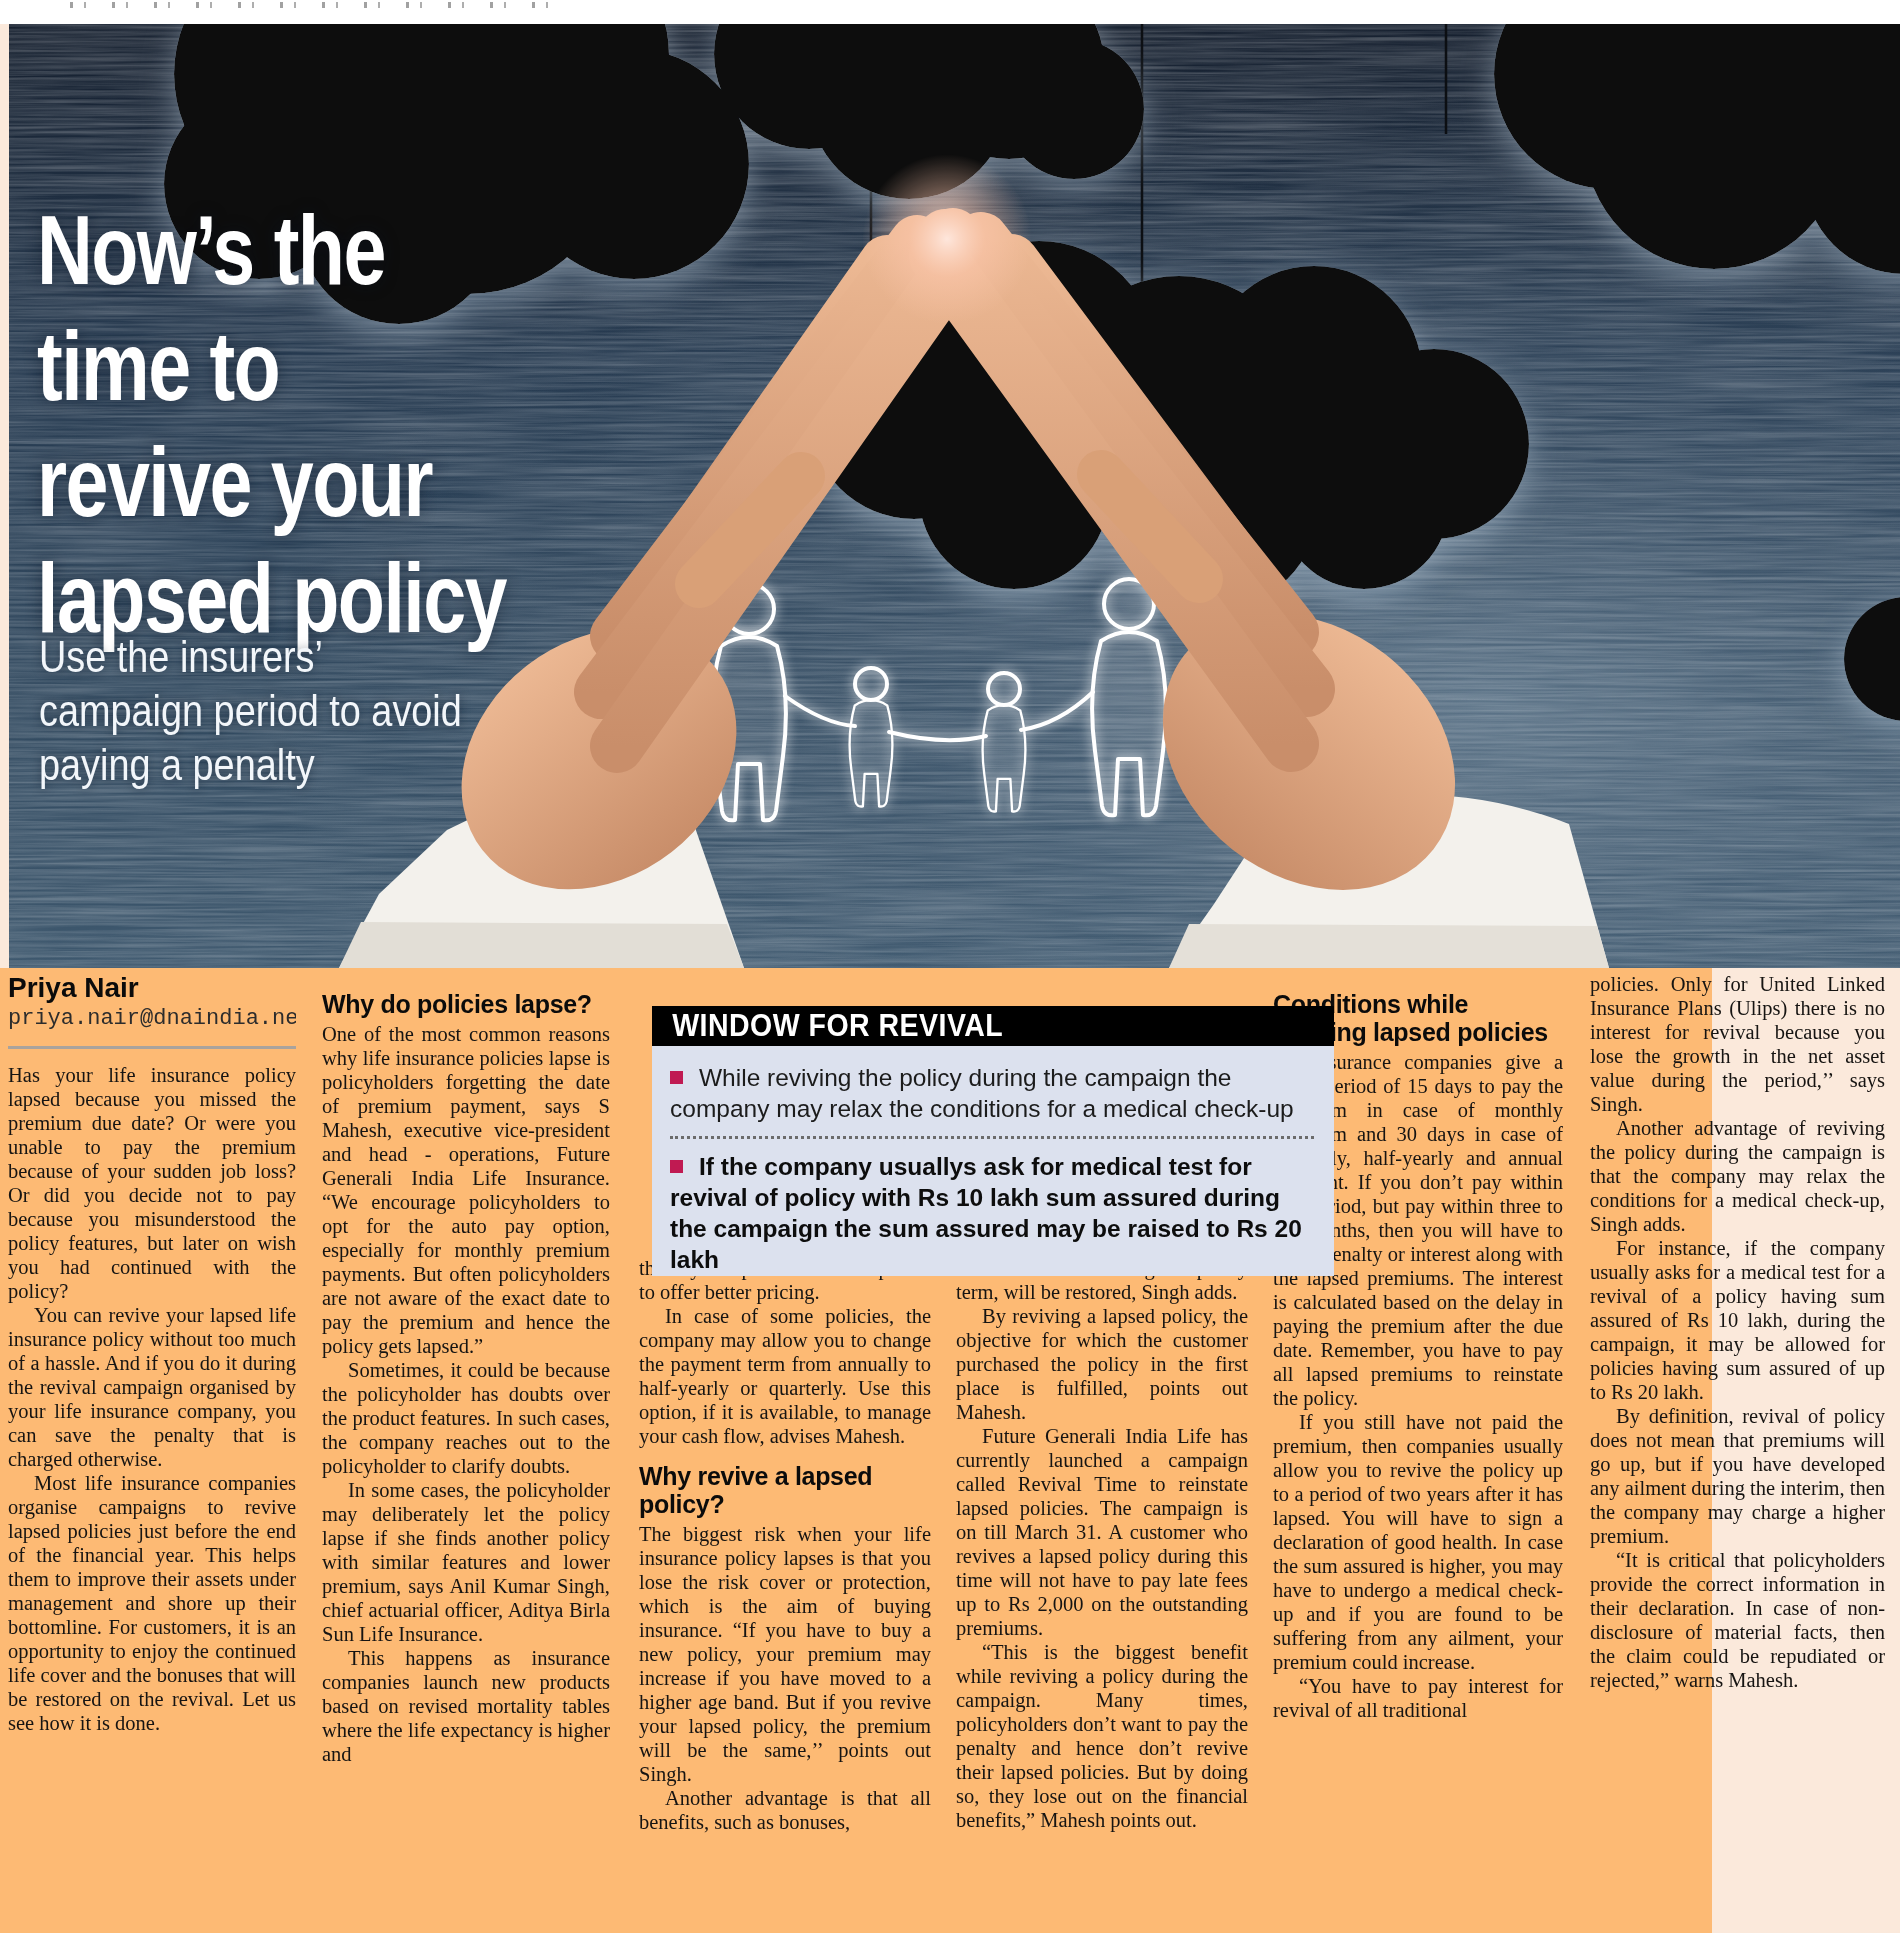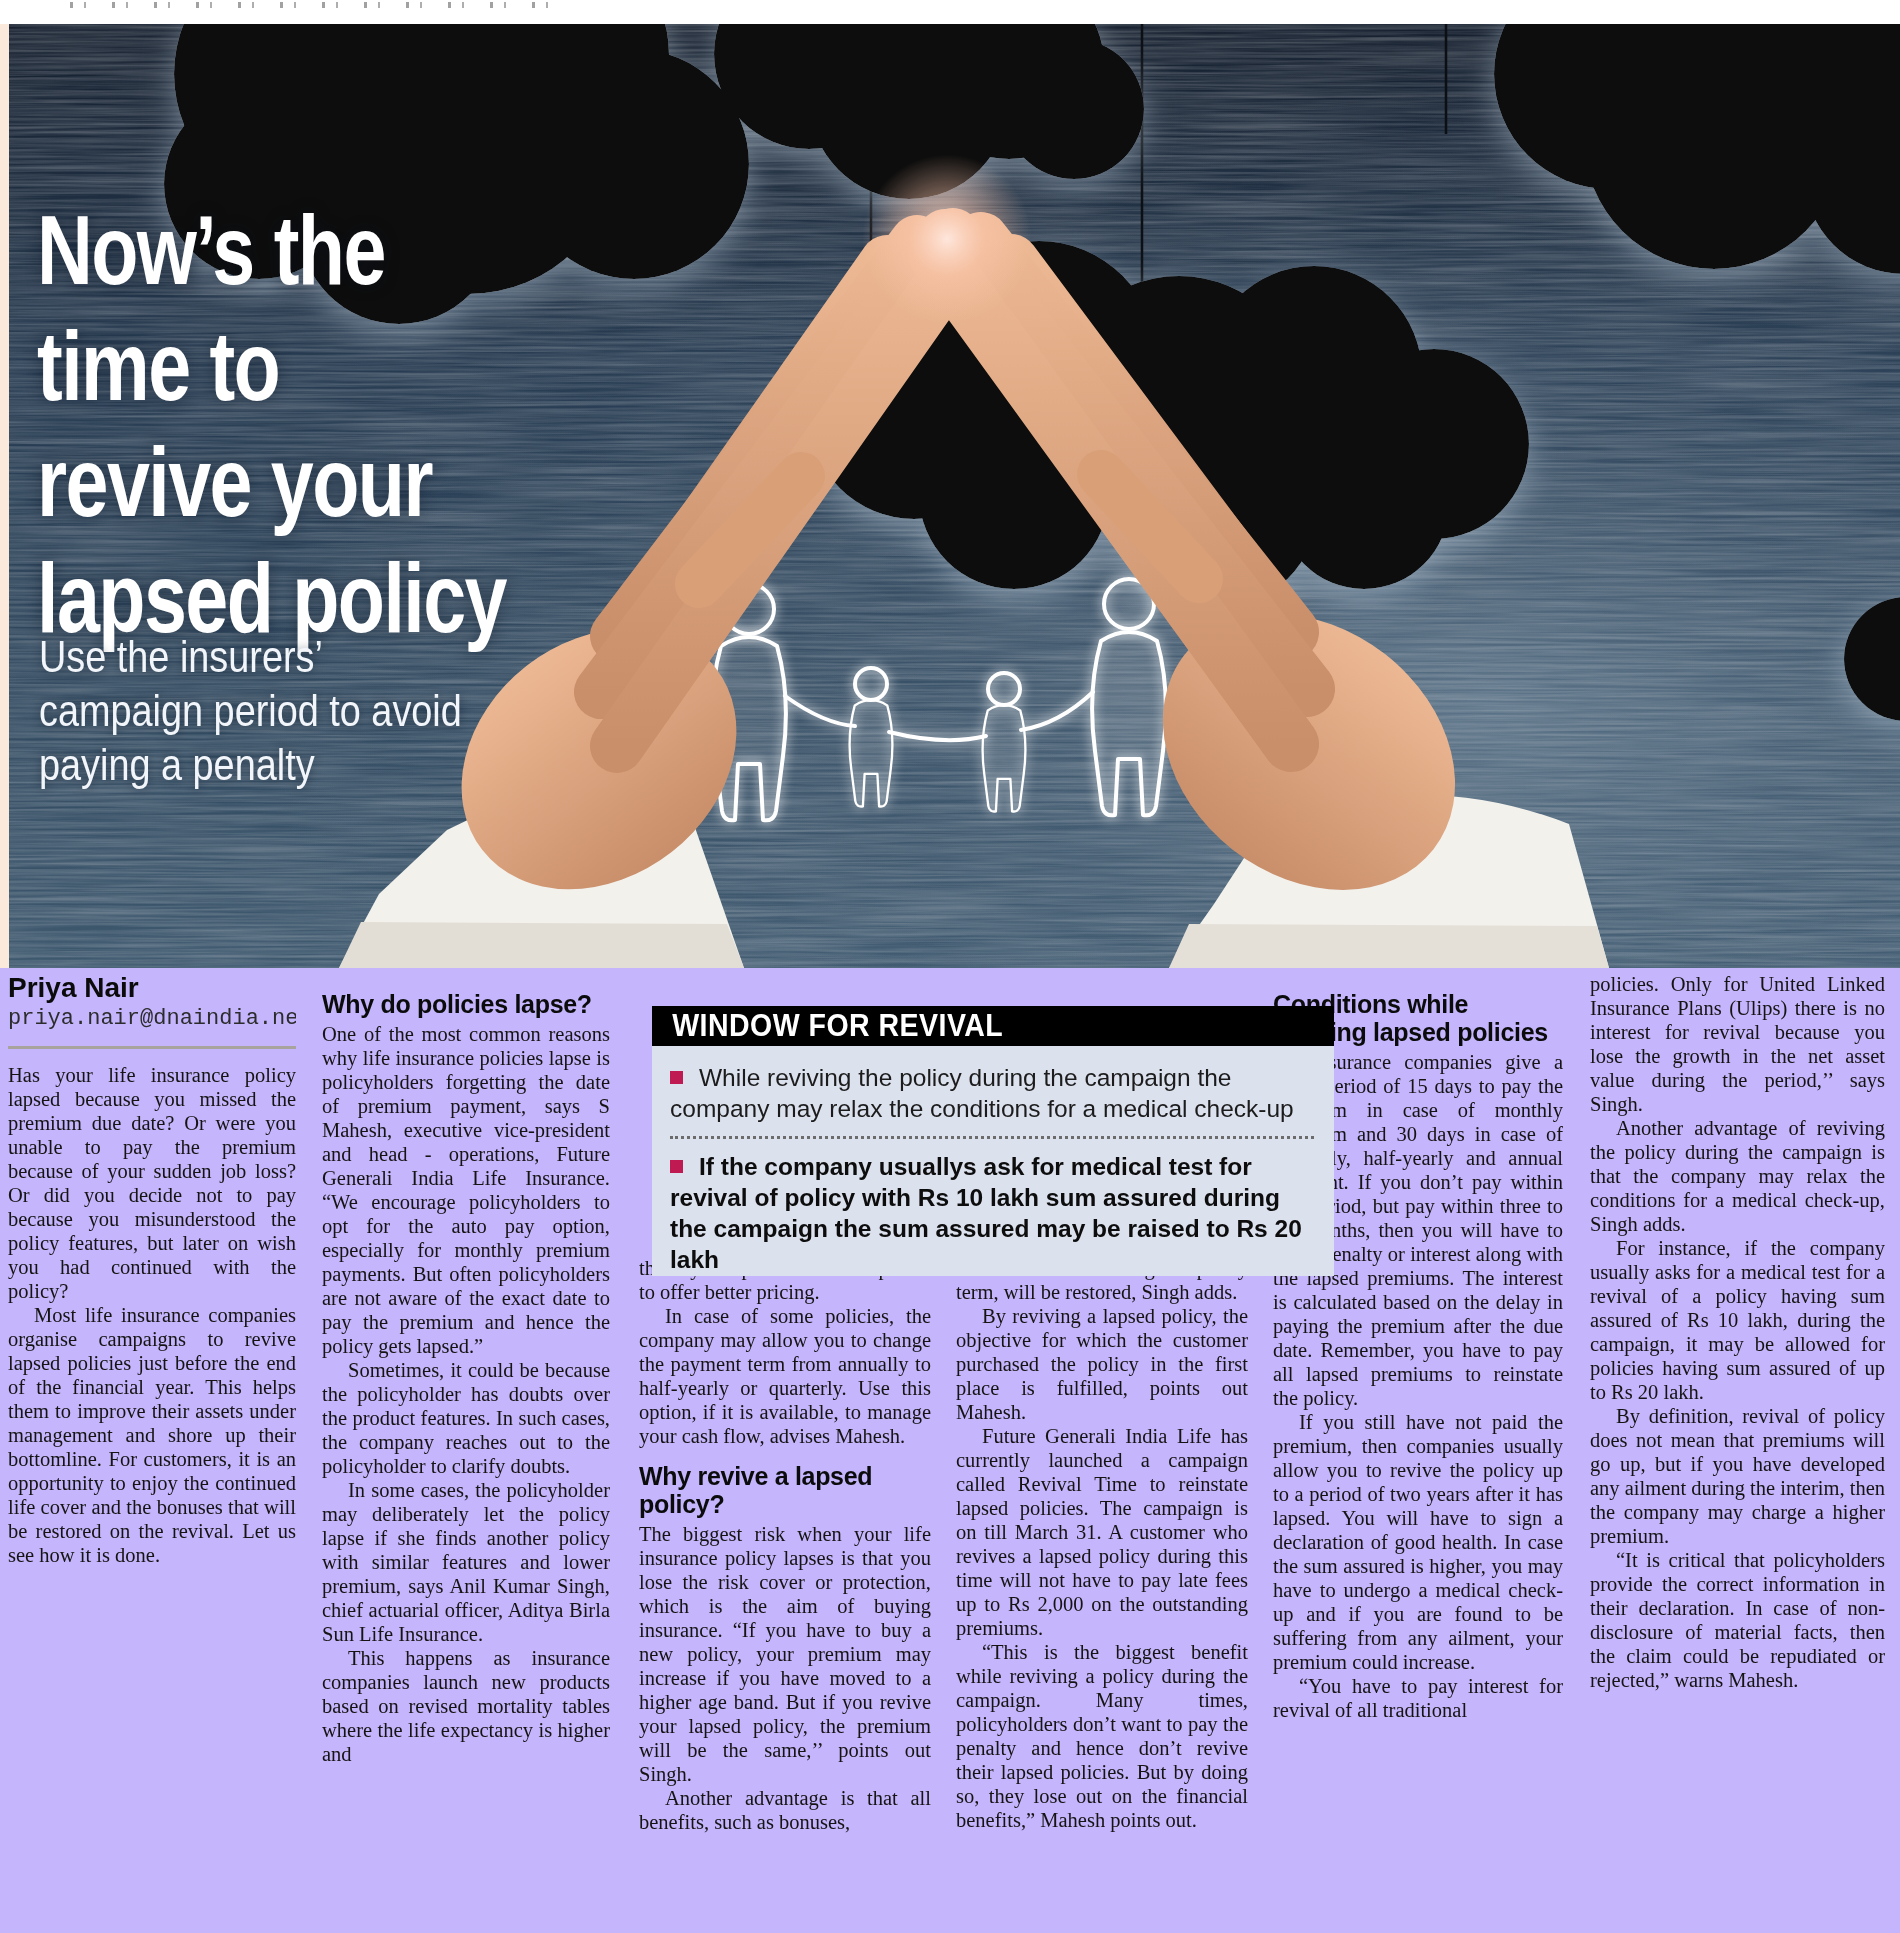--- a/index.html
+++ b/index.html
@@ -20,21 +20,21 @@
   
   .headline{position:absolute;left:28px;top:168px;transform:scaleX(.78);transform-origin:0 0;
       color:#ffffff;font-weight:700;font-size:99px;line-height:116px;letter-spacing:-2px;
       font-family:"Liberation Sans",sans-serif;white-space:nowrap;
       text-shadow:0 0 18px rgba(10,20,35,.45);}
   .standfirst{position:absolute;left:30px;top:606px;transform:scaleX(.86);transform-origin:0 0;
       color:#f2f6fa;font-weight:400;font-size:44px;line-height:54px;white-space:nowrap;
       text-shadow:0 0 10px rgba(10,20,35,.5);}
 
   
-  .article{position:absolute;left:0;top:968px;width:1900px;height:965px;background:#c4b5fd;}
+  .article{position:absolute;left:0;top:968px;width:1712px;height:965px;background:#fdba74;}
 
   .col{position:absolute;top:4px;color:#161412;font-family:"Liberation Serif",serif;
        font-size:20.5px;line-height:24px;text-align:justify;overflow:hidden;}
   .col p{margin:0;text-indent:0;}
   .col p + p{text-indent:26px;}
   .col h3 + p{text-indent:0;}
   .col h3{margin:14px 0 4px 0;font-family:"Liberation Sans",sans-serif;font-weight:700;
           font-size:25px;line-height:28px;color:#0b0b0b;text-align:left;letter-spacing:-.3px;}
   .col h3:first-child{margin-top:18px;}
   #col-0{left:8px;width:288px;height:957px;}
@@ -210,20 +210,21 @@
 <div class="article">
 
   <div class="col" id="col-0">
     <div>
       <div class="byline-name">Priya Nair</div>
       <div class="byline-email">priya.nair@dnaindia.net</div>
       <hr class="byline-rule">
     </div>
     <div class="colblocks">
         <p>Has your life insurance policy lapsed because you missed the premium due date? Or were you unable to pay the premium because of your sudden job loss? Or did you decide not to pay because you misunderstood the policy features, but later on wish you had continued with the policy?</p>
+        <p>You can revive your lapsed life insurance policy without too much of a hassle. And if you do it during the revival campaign organised by your life insurance company, you can save the penalty that is charged otherwise.</p>
         <p>Most life insurance companies organise campaigns to revive lapsed policies just before the end of the financial year. This helps them to improve their assets under management and shore up their bottomline. For customers, it is an opportunity to enjoy the continued life cover and the bonuses that will be restored on the revival. Let us see how it is done.</p>
       </div>
   </div>
 
   <div class="col" id="col-1">
     <div class="colblocks">
         <h3>Why do policies lapse?</h3>
         <p>One of the most common reasons why life insurance policies lapse is policyholders forgetting the date of premium payment, says S Mahesh, executive vice-president and head - operations, Future Generali India Life Insurance. “We encourage policyholders to opt for the auto pay option, especially for monthly premium payments. But often policyholders are not aware of the exact date to pay the premium and hence the policy gets lapsed.”</p>
         <p>Sometimes, it could be because the policyholder has doubts over the product features. In such cases, the company reaches out to the policyholder to clarify doubts.</p>
         <p>In some cases, the policyholder may deliberately let the policy lapse if she finds another policy with similar features and lower premium, says Anil Kumar Singh, chief actuarial officer, Aditya Birla Sun Life Insurance.</p>

